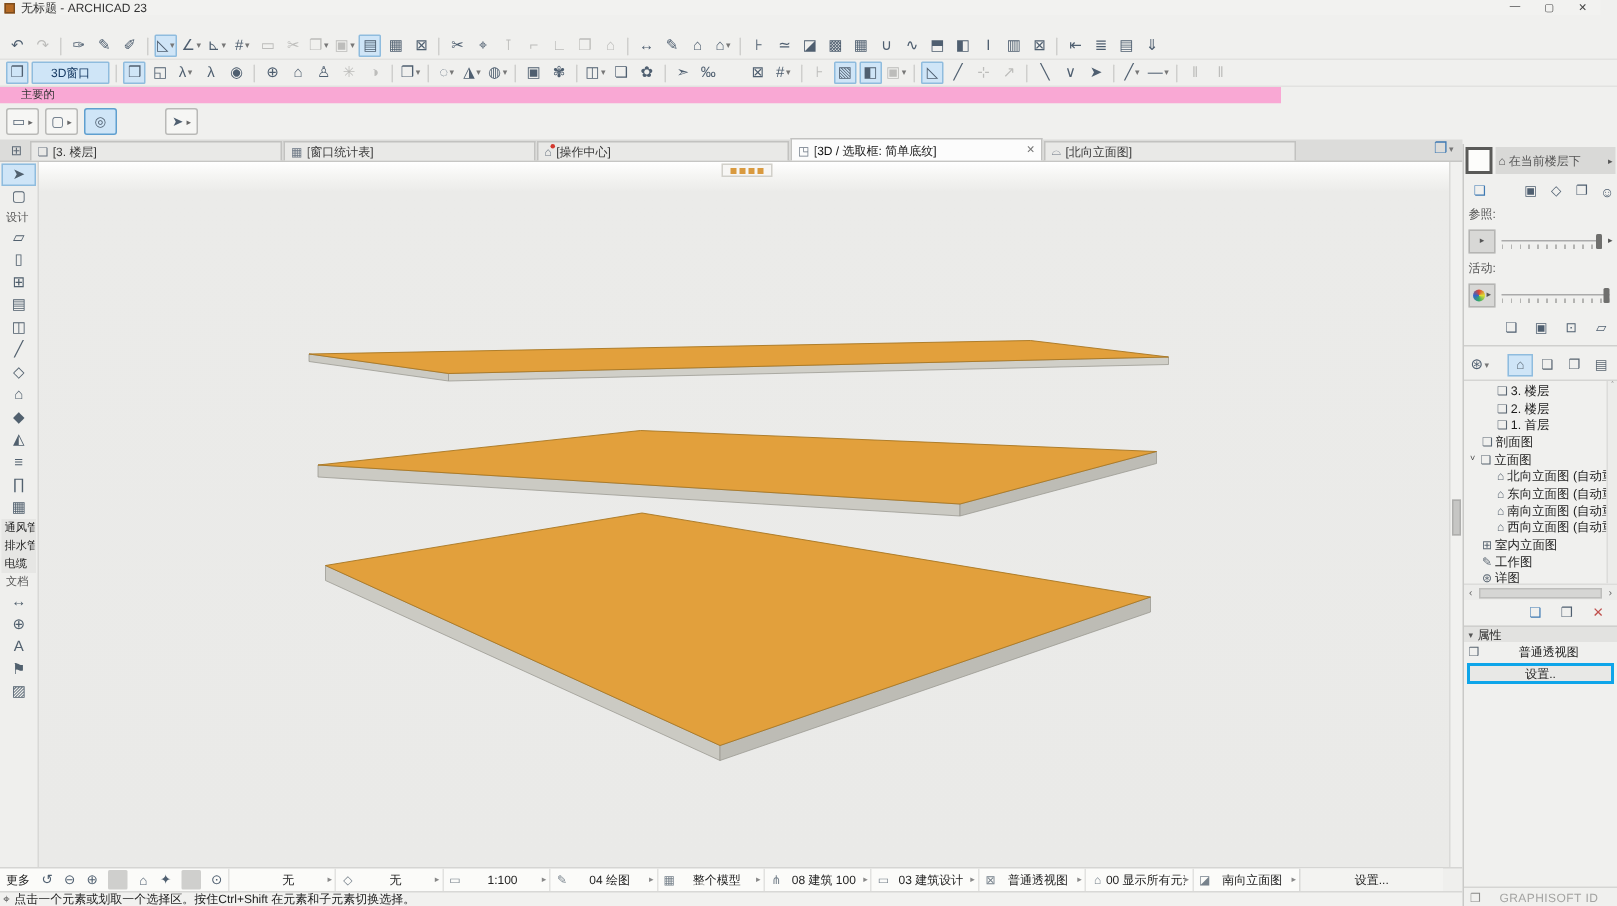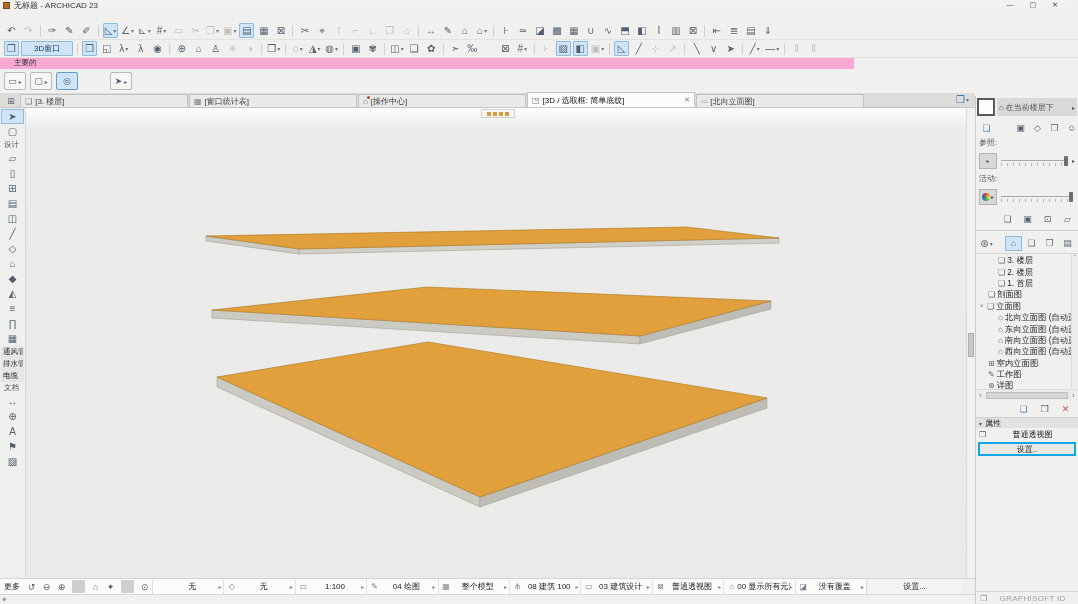--- a/index.html
+++ b/index.html
@@ -777,30 +777,31 @@
       </div>
 
       <div class="seg">
         <span class="g">⌂</span>
         <span class="sl">00 显示所有元素</span>
         <span class="dd">▸</span>
       </div>
 
       <div class="seg">
         <span class="g">◪</span>
-        <span class="sl">没有覆盖</span>
+        <span class="sl">南向立面图</span>
         <span class="dd">▸</span>
       </div>
     </span>
   <span class="bsettings">设置...</span>
 </div>
 <div class="abs corner"></div>
 
 <div class="abs statusbar">
   <span class="sic">⌖</span>
+  <span>点击一个元素或划取一个选择区。按住Ctrl+Shift 在元素和子元素切换选择。</span>
 </div>
 
 <div class="abs rpanel">
   <div class="rp-row1">
     <span class="selbox"></span>
     <span class="rp-head">
       <span>⌂</span>
       <span>在当前楼层下</span>
       <span class="ha">▸</span>
     </span>

